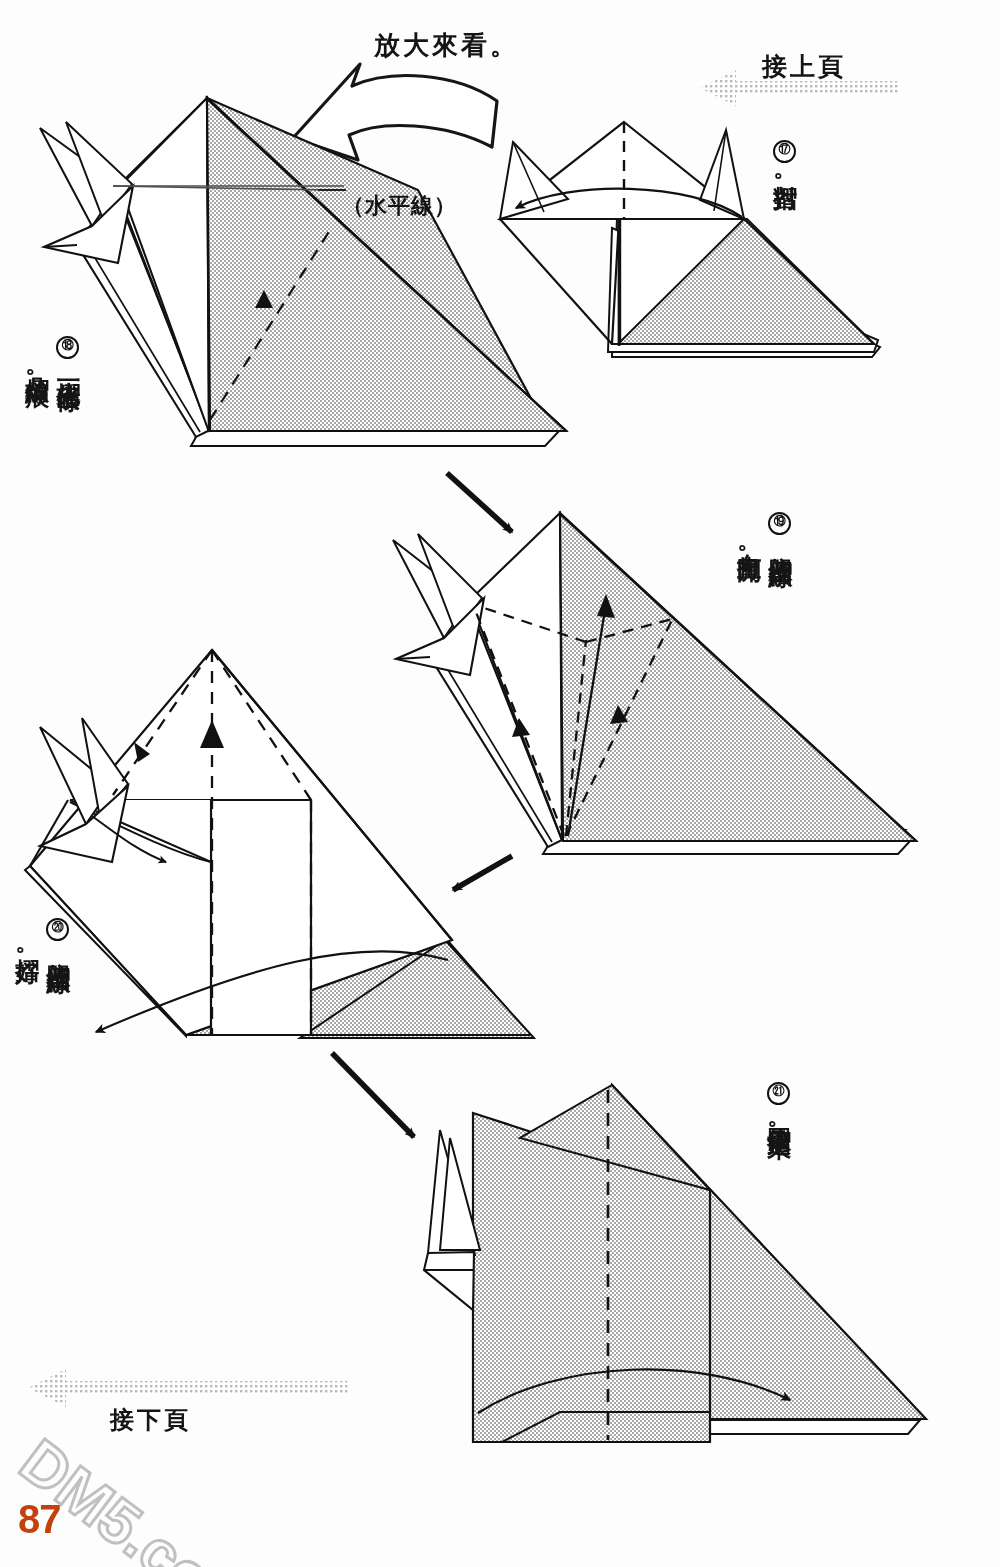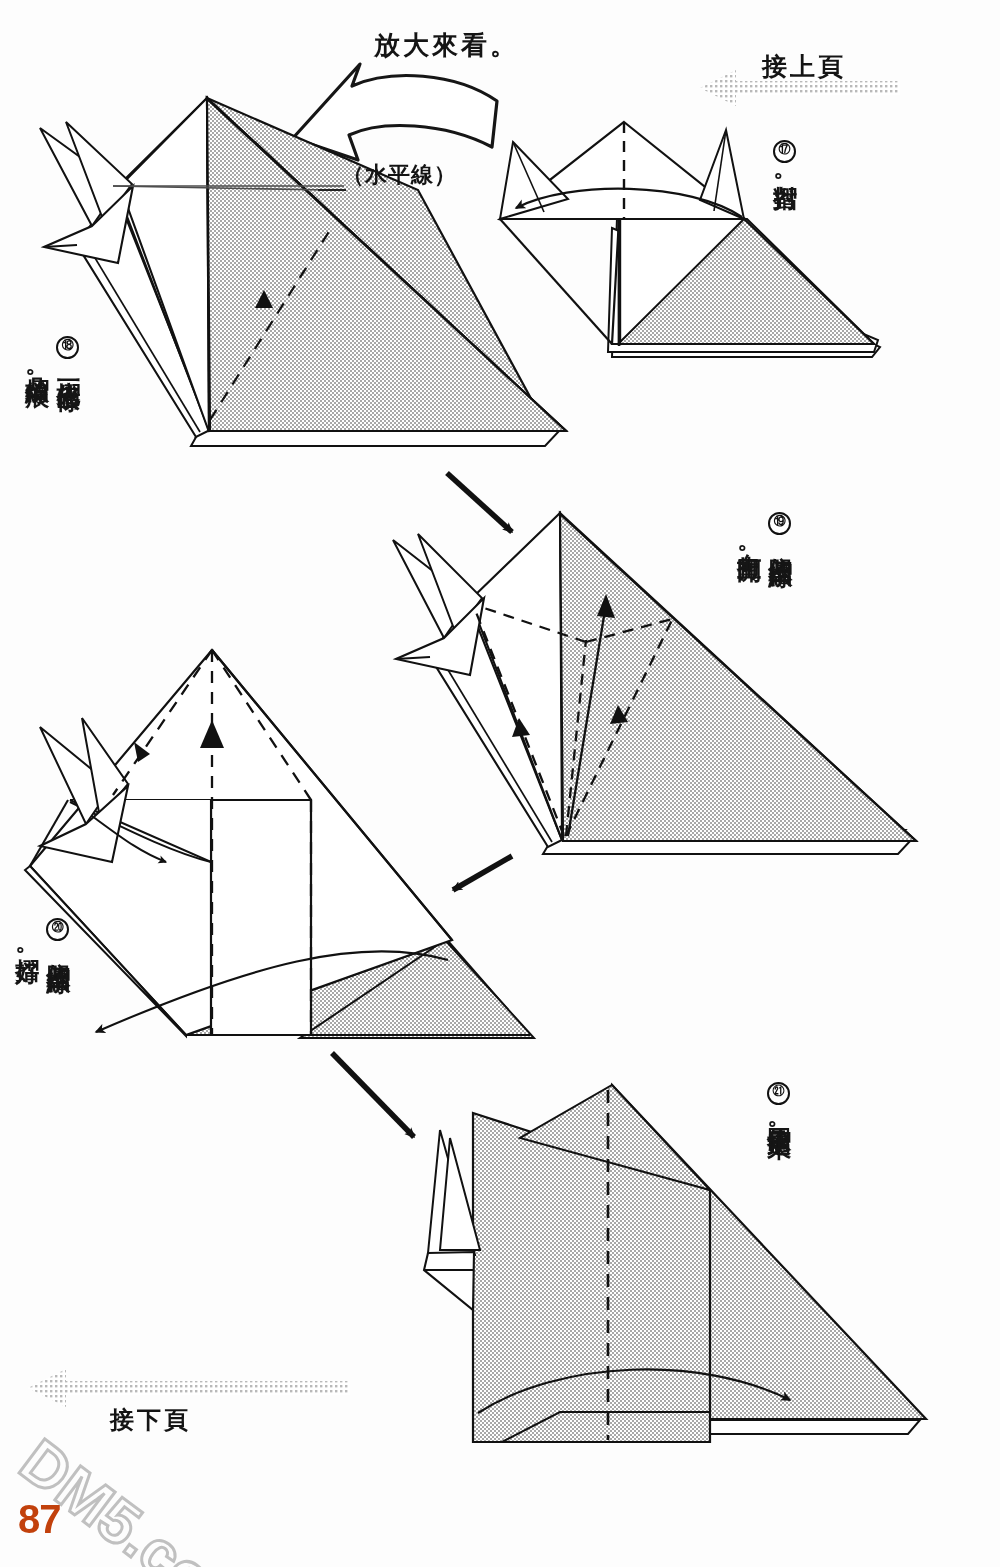--- a/index.html
+++ b/index.html
@@ -268,21 +268,21 @@
       <path d="M478,1413 C560,1360 700,1355 790,1400" stroke="#111" stroke-width="2.2" fill="none" marker-end="url(#solidhead)"></path>
 
       <path d="M502,1442 L560,1412 L710,1412" stroke="#111" stroke-width="2" fill="none"></path>
     </g>
   </svg>
 
   <div class="htext" style="left:374px;top:28px;font-size:26px;letter-spacing:3px;">放大來看。</div>
 
   <div class="htext" style="left:762px;top:50px;font-size:25px;letter-spacing:3px;">接上頁</div>
 
-  <div class="htext" style="left:342px;top:160px;font-size:22px;letter-spacing:1px;">（水平線）</div>
+  <div class="htext" style="left:342px;top:191px;font-size:22px;letter-spacing:1px;">（水平線）</div>
 
   <div class="vcap" style="left:772px;top:140px;font-size:24px;">
     <div class="vhead">
       <div class="stepnum">⑰</div>
       <div class="vcol">對摺。</div>
     </div>
   </div>
 
   <div class="vcap" style="left:24px;top:336px;font-size:24px;">
     <div class="vhead">

